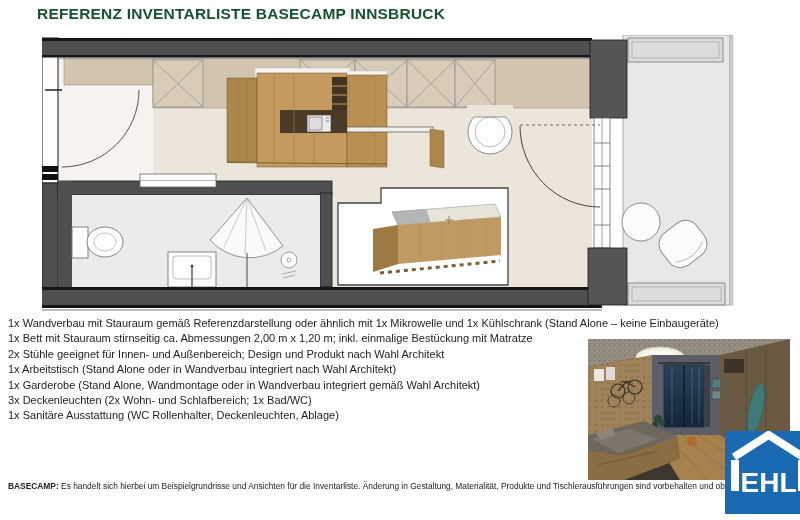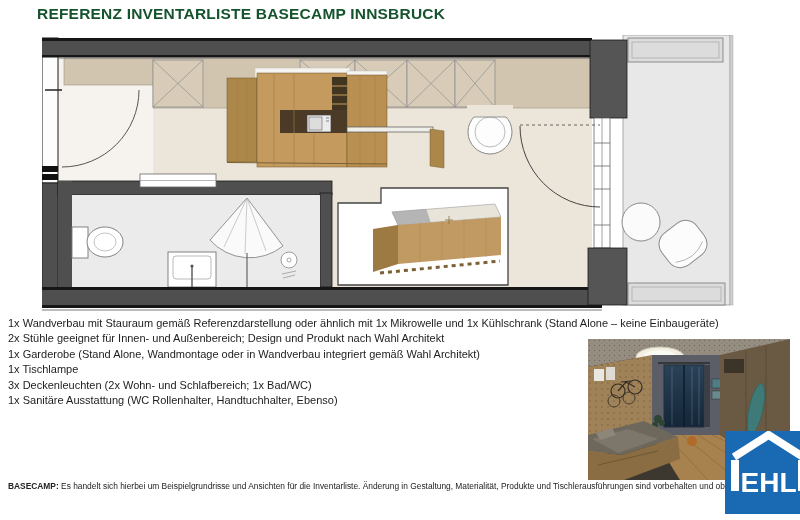--- a/index.html
+++ b/index.html
@@ -205,25 +205,26 @@
     <circle cx="448" cy="97" r="22" fill="#fdfdfd" stroke="#888" stroke-width="1"></circle>
     <circle cx="448" cy="97" r="15" fill="none" stroke="#aaa" stroke-width="0.8"></circle>
     <rect x="425" y="70" width="46" height="12" fill="#ece5da"></rect>
     <line x1="432" y1="82" x2="464" y2="82" stroke="#888" stroke-width="0.9"></line>
   </g>
 </svg>
 </div>
 
 <div class="inv">
   <div>1x Wandverbau mit Stauraum gemäß Referenzdarstellung oder ähnlich mit 1x Mikrowelle und 1x Kühlschrank (Stand Alone – keine Einbaugeräte)</div>
+  <div>1x Bett mit Stauraum stirnseitig ca. Abmessungen 2,00 m x 1,20 m; inkl. einmalige Bestückung mit Matratze</div>
   <div>2x Stühle geeignet für Innen- und Außenbereich; Design und Produkt nach Wahl Architekt</div>
+  <div>1x Arbeitstisch (Stand Alone oder in Wandverbau integriert nach Wahl Architekt)</div>
   <div>1x Garderobe (Stand Alone, Wandmontage oder in Wandverbau integriert gemäß Wahl Architekt)</div>
-  <div>1x Tischlampe</div>
   <div>3x Deckenleuchten (2x Wohn- und Schlafbereich; 1x Bad/WC)</div>
-  <div>1x Sanitäre Ausstattung (WC Rollenhalter, Handtuchhalter, Ebenso)</div>
+  <div>1x Sanitäre Ausstattung (WC Rollenhalter, Deckenleuchten, Ablage)</div>
 </div>
 
 <div class="photo">
 <svg width="202" height="141" viewBox="0 0 202 141" xmlns="http://www.w3.org/2000/svg">
   <defs>
     <pattern id="ceil" width="5" height="5" patternUnits="userSpaceOnUse">
       <rect width="5" height="5" fill="#968e81"></rect>
       <circle cx="1.5" cy="1.5" r="0.7" fill="#6f685c"></circle>
       <circle cx="4" cy="4" r="0.5" fill="#7a7265"></circle>
     </pattern>

